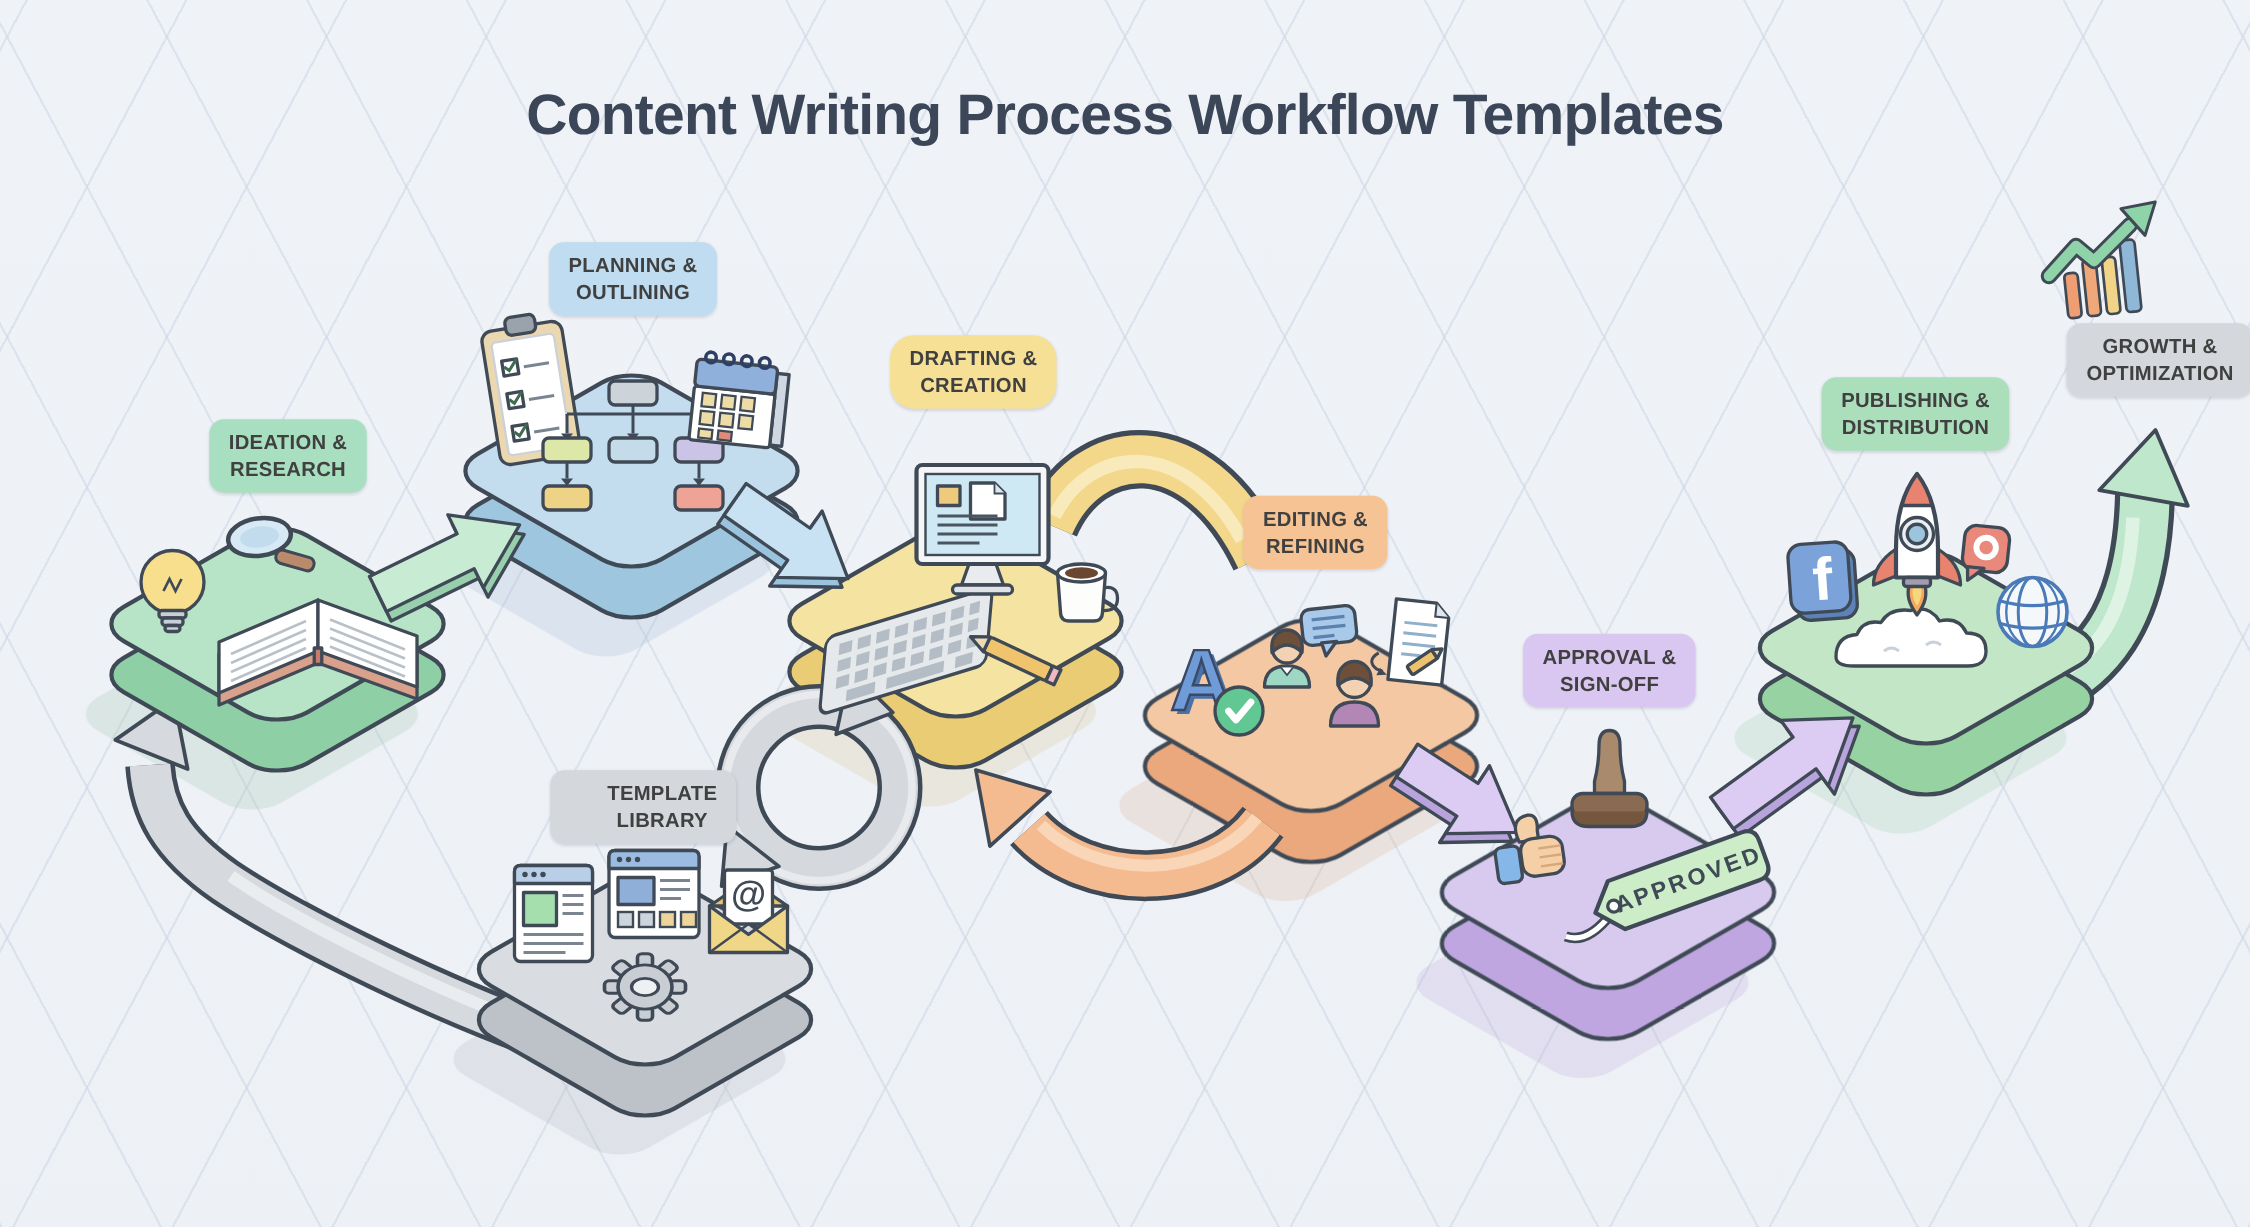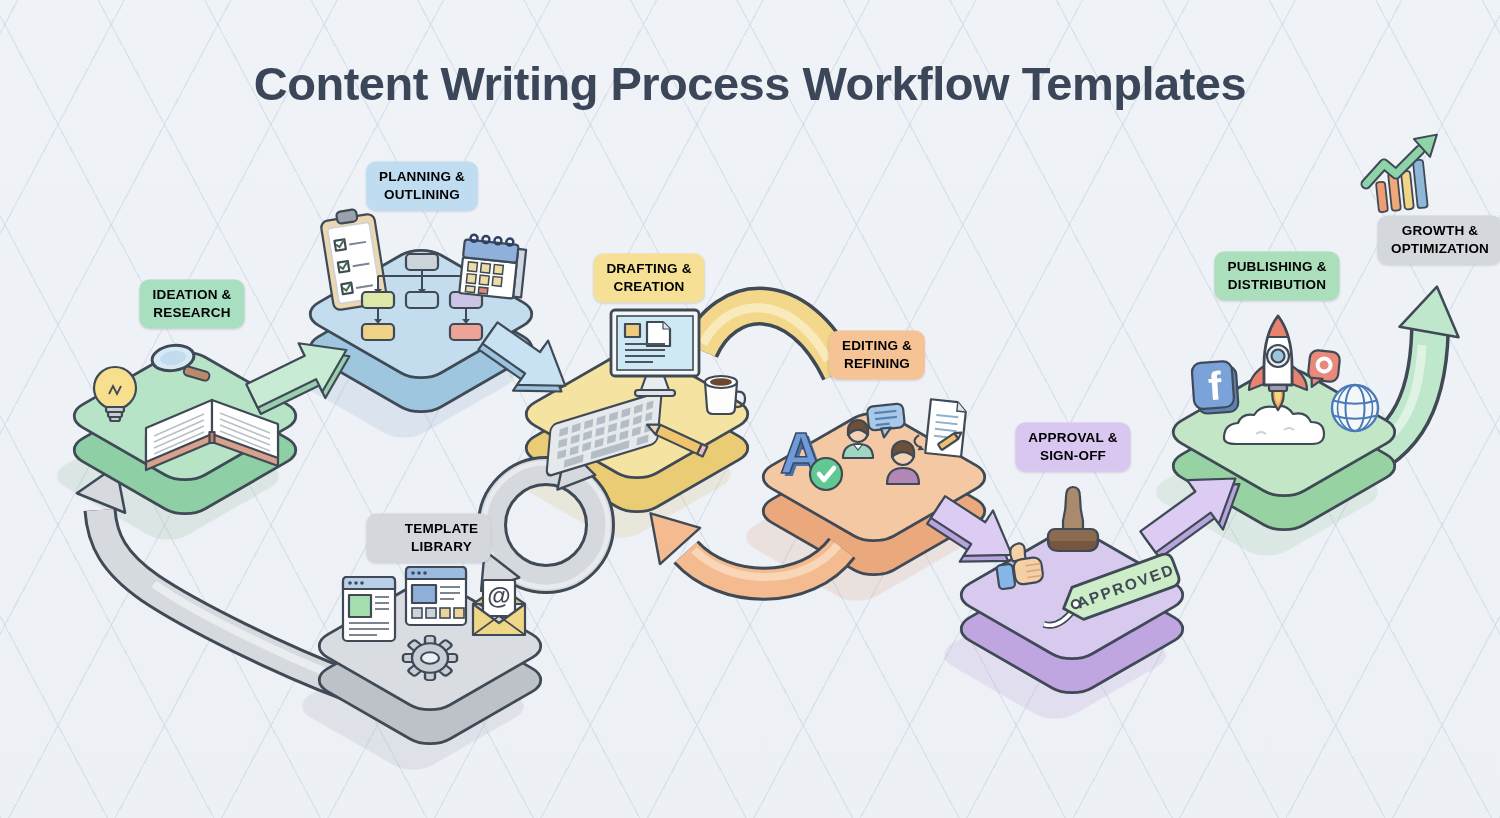--- a/index.html
+++ b/index.html
@@ -7,32 +7,32 @@
     position:relative;width:1500px;height:818px;overflow:hidden;
     font-family:"Liberation Sans",sans-serif;
     background:
       repeating-linear-gradient(62deg, rgba(203,213,226,.5) 0 1.5px, transparent 1.5px 94px),
       repeating-linear-gradient(-62deg, rgba(203,213,226,.5) 0 1.5px, transparent 1.5px 94px),
       linear-gradient(180deg,#eff2f7 0%,#edf0f5 100%);
   }
   svg.scene{position:absolute;left:0;top:0;}
   .title{
     position:absolute;top:56px;left:0;width:100%;text-align:center;
-    font-size:47px;font-weight:800;color:#3b4658;letter-spacing:-.5px;
+    font-size:38px;font-weight:800;color:#3b4658;letter-spacing:-.5px;
   }
   .badge{
     position:absolute;transform:translate(-50%,-50%);
     padding:7px 13px;border-radius:10px;
     font-size:13.5px;font-weight:700;line-height:1.3;text-align:center;
-    white-space:pre-line;color:#000000;letter-spacing:.2px;
+    white-space:pre-line;color:#404040;letter-spacing:.2px;
     box-shadow:0 1px 2px rgba(60,70,90,.15);
   }
   .b-ideation{left:192px;top:304px;background:#a9dfc1;}
   .b-planning{left:422px;top:186px;background:#bfdcf0;}
-  .b-drafting{left:649px;top:278px;background:#f6e096;}
+  .b-drafting{left:649px;top:248px;background:#f6e096;border-radius:16px;}
   .b-editing{left:877px;top:355px;background:#f6c494;}
   .b-approval{left:1073px;top:447px;background:#d9c7f1;}
   .b-publishing{left:1277px;top:276px;background:#abdfbc;}
   .b-growth{left:1400px;top:240px;background:#d4d7db;margin-left:40px;}
   .b-template{left:429px;top:538px;background:#d4d7db;padding-left:38px;}
   .ol{stroke:#3f4a56;stroke-width:2.2;stroke-linejoin:round;stroke-linecap:round;}
   .olb{stroke:#3f4a56;stroke-width:2.8;stroke-linejoin:round;stroke-linecap:round;}
   text{font-family:"Liberation Sans",sans-serif;}
 </style>
 </head>

